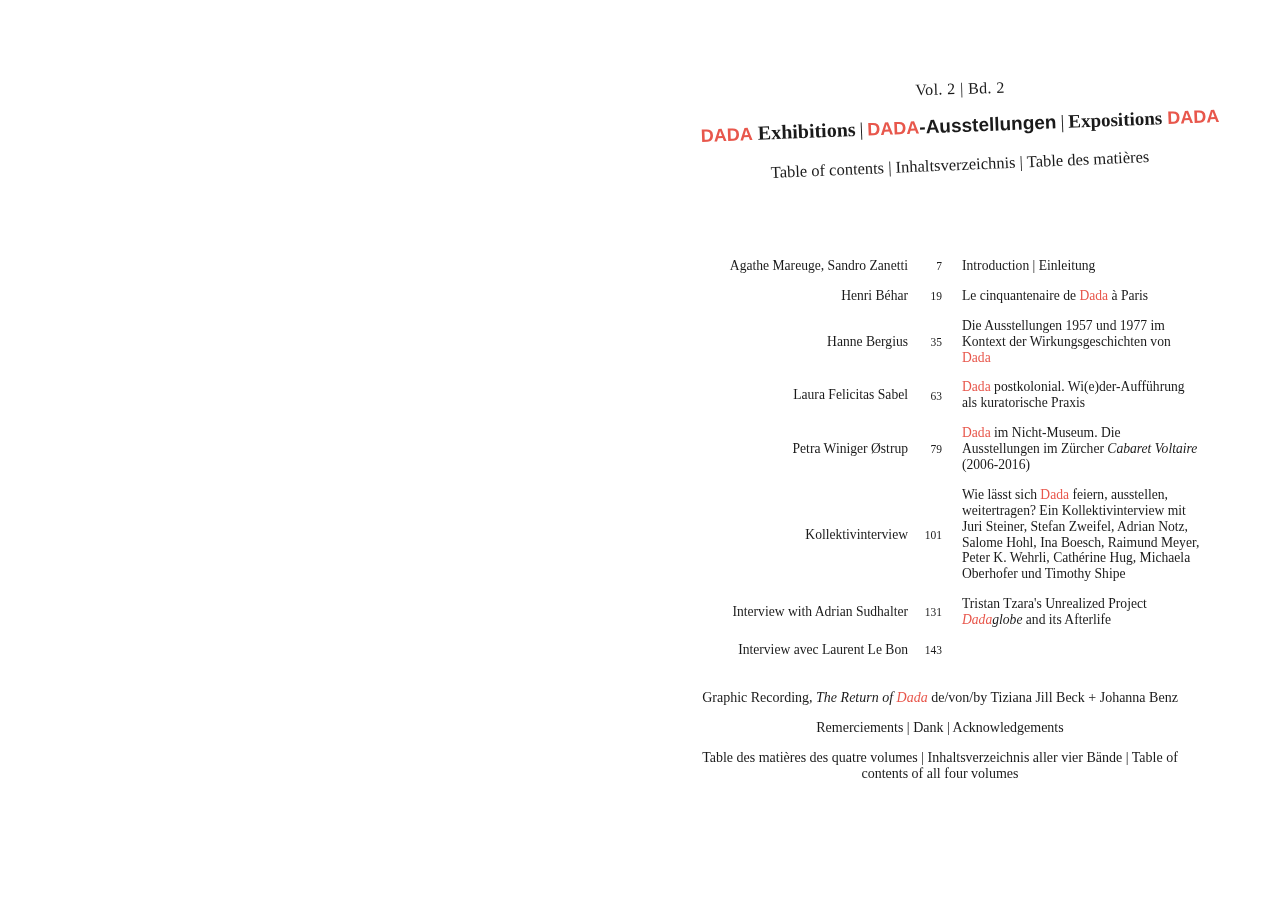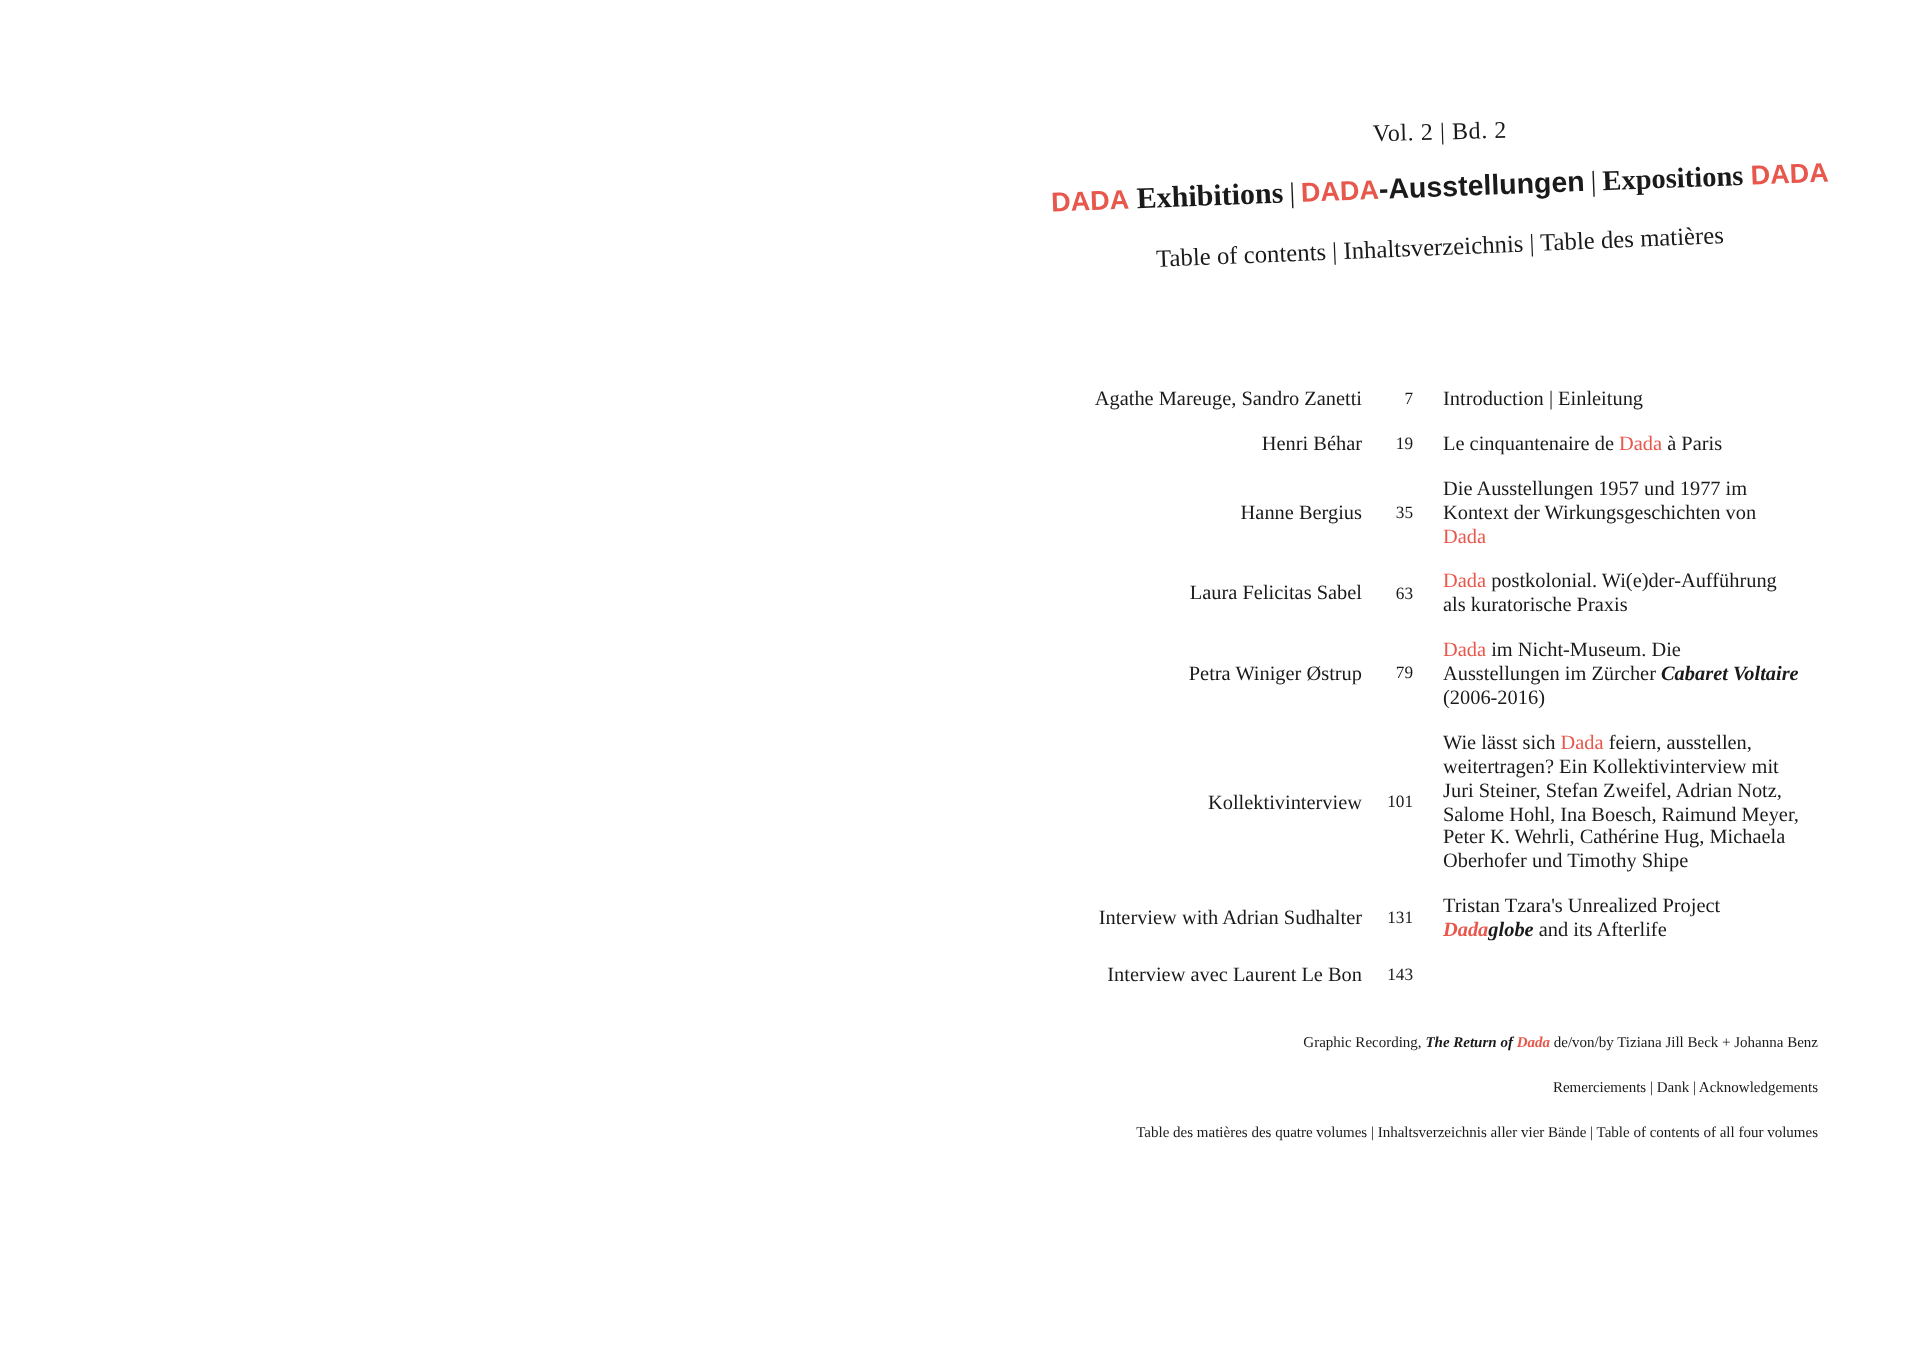--- a/index.html
+++ b/index.html
@@ -15,21 +15,21 @@
     color: #1a1a1a;
     overflow: hidden;
   }
   .page {
     position: absolute;
     left: 0; top: 0;
     width: 1275px;
     height: 904px;
   }
   .red { color: #e8574c; }
-  .ital { font-style: italic; font-weight: bold; }
+  .ital { font-style: italic; }
 
   
   .masthead {
     position: absolute;
     left: 700px;
     top: 80px;
     width: 520px;
   }
   .vol {
     font-size: 16px;
@@ -92,24 +92,24 @@
     padding-top: 2px;
   }
   .e-title {
     flex: 1 1 auto;
     padding-left: 20px;
   }
 
   
   .tail {
     position: absolute;
-    left: 700px;
+    left: 684px;
     width: 512px;
-    text-align: right;
-    font-size: 10px;
+    text-align: center;
+    font-size: 14px;
     line-height: 1.17;
   }
   #tail-graphic { top: 690px; }
   #tail-thanks  { top: 720px; }
   #tail-allvol  { top: 750px; }
 </style>
 </head>
 <body>
 
 <div class="page">

